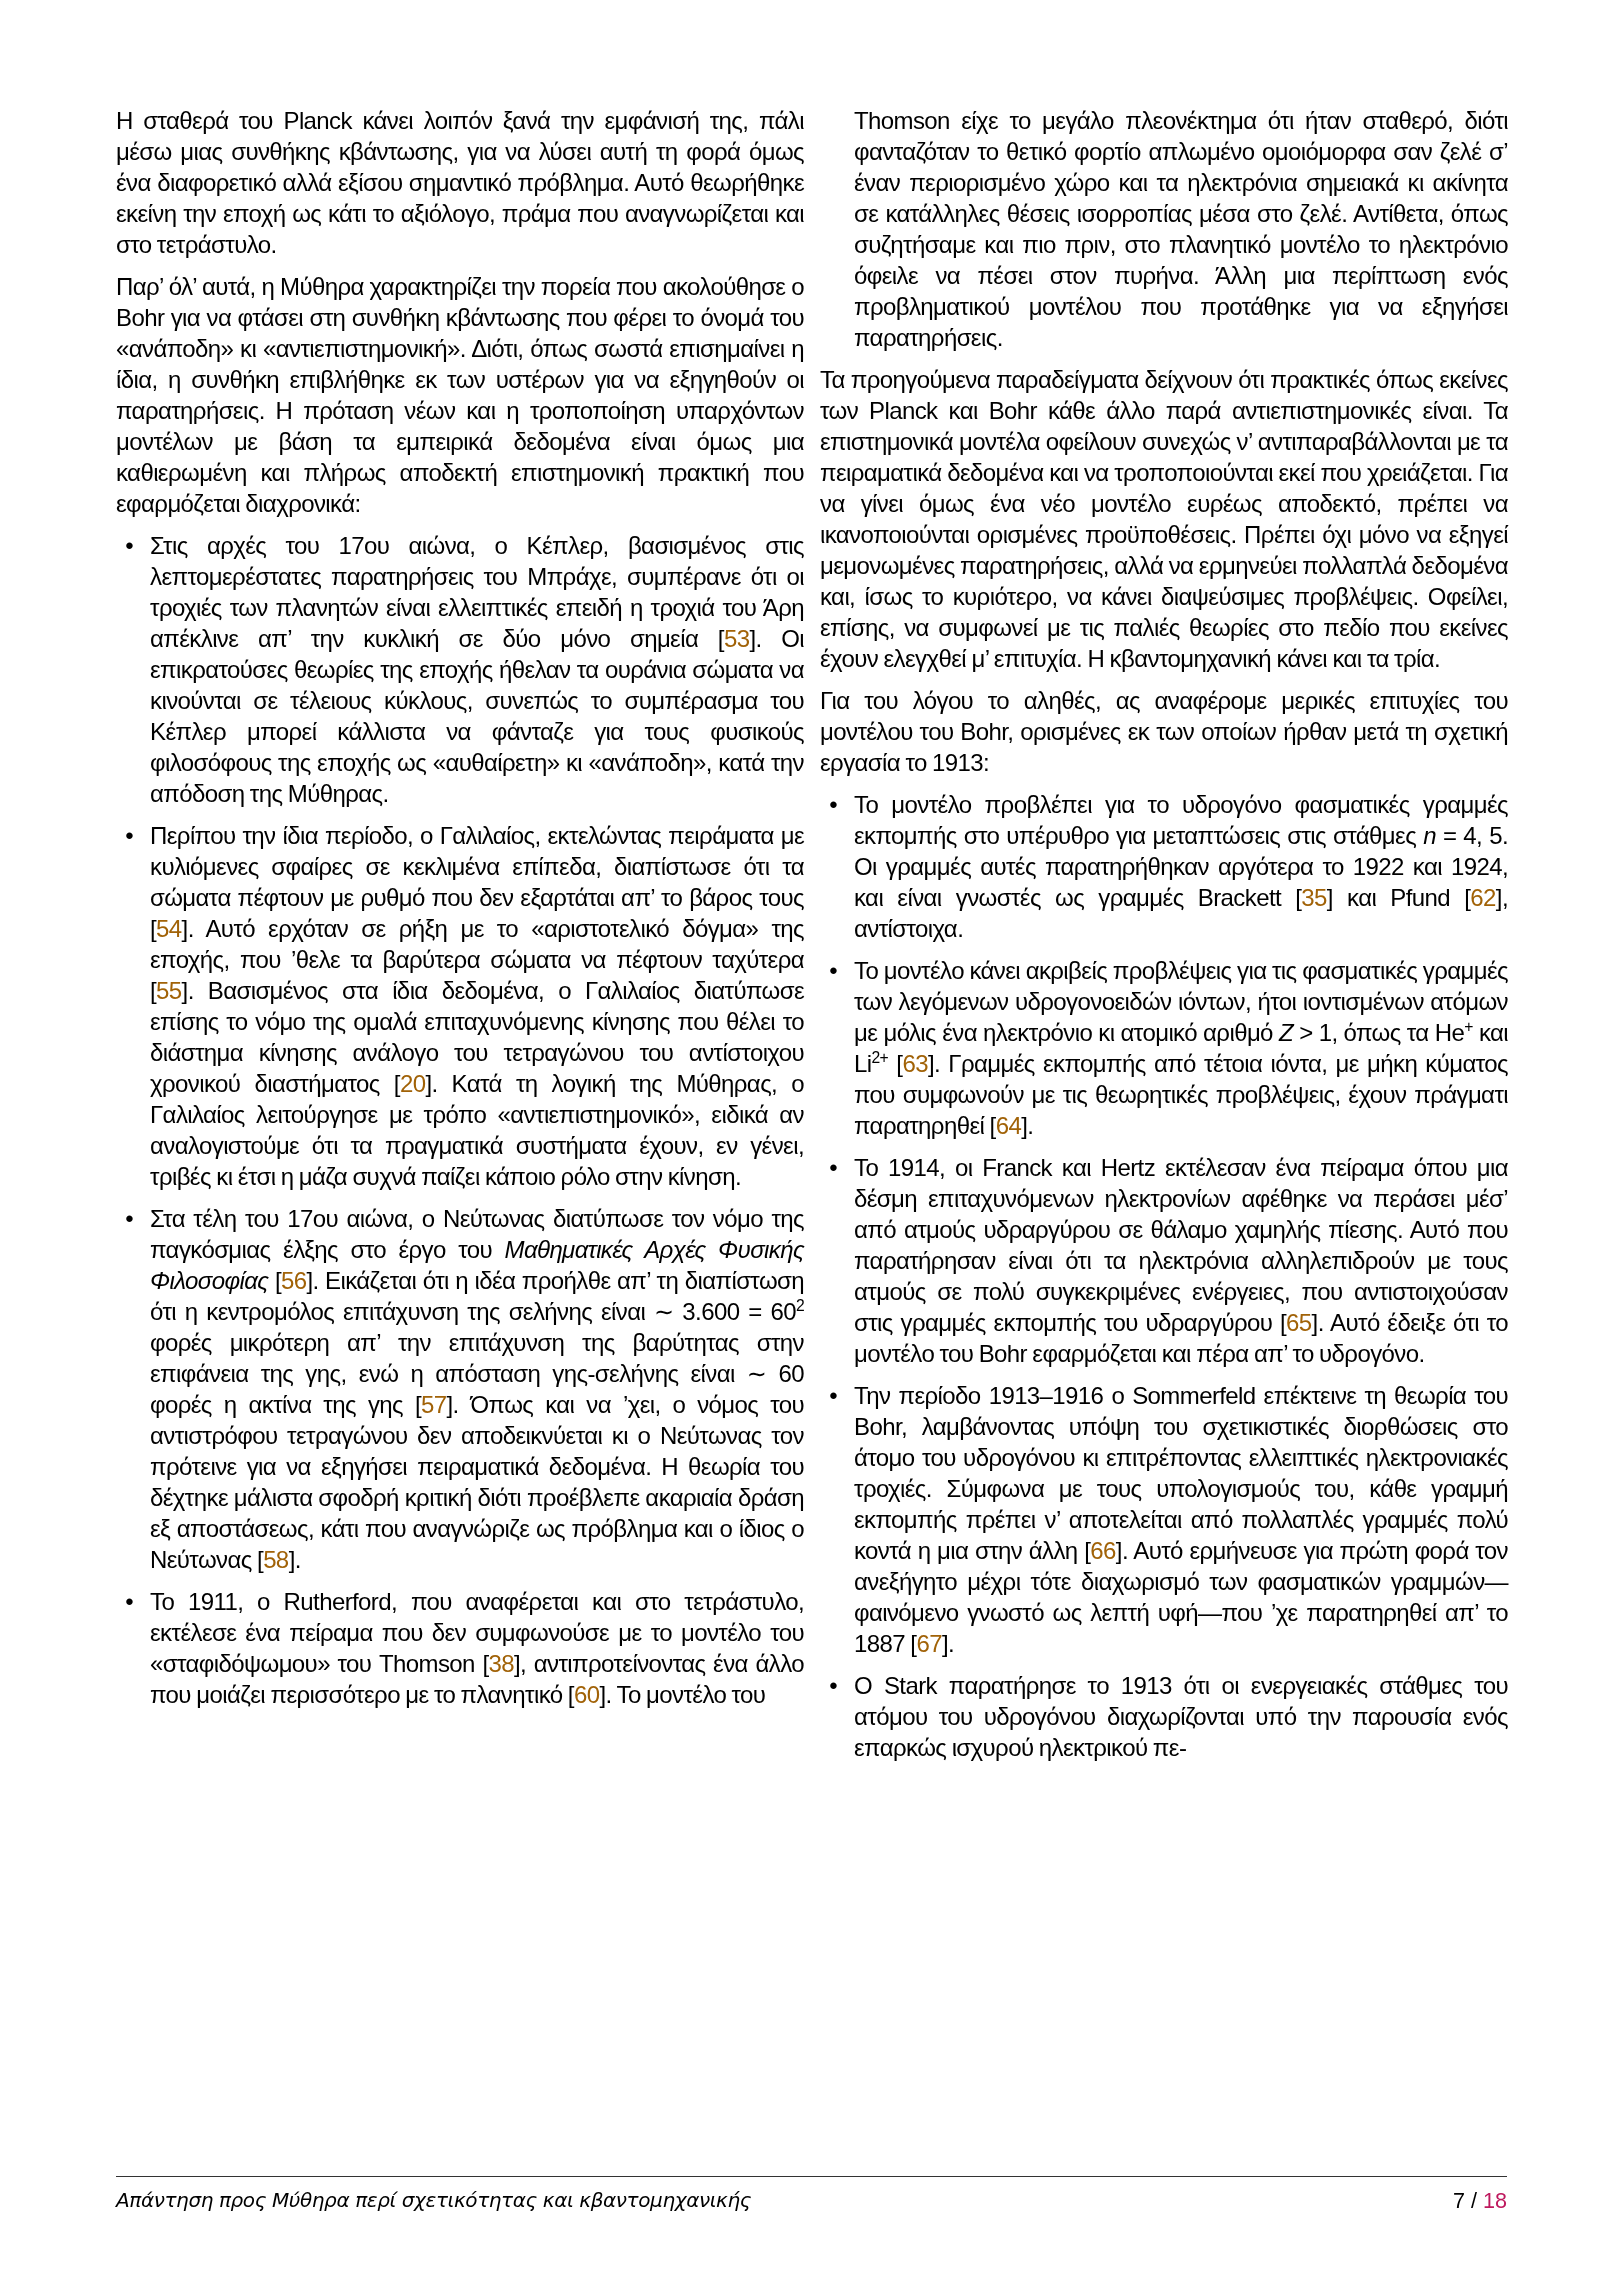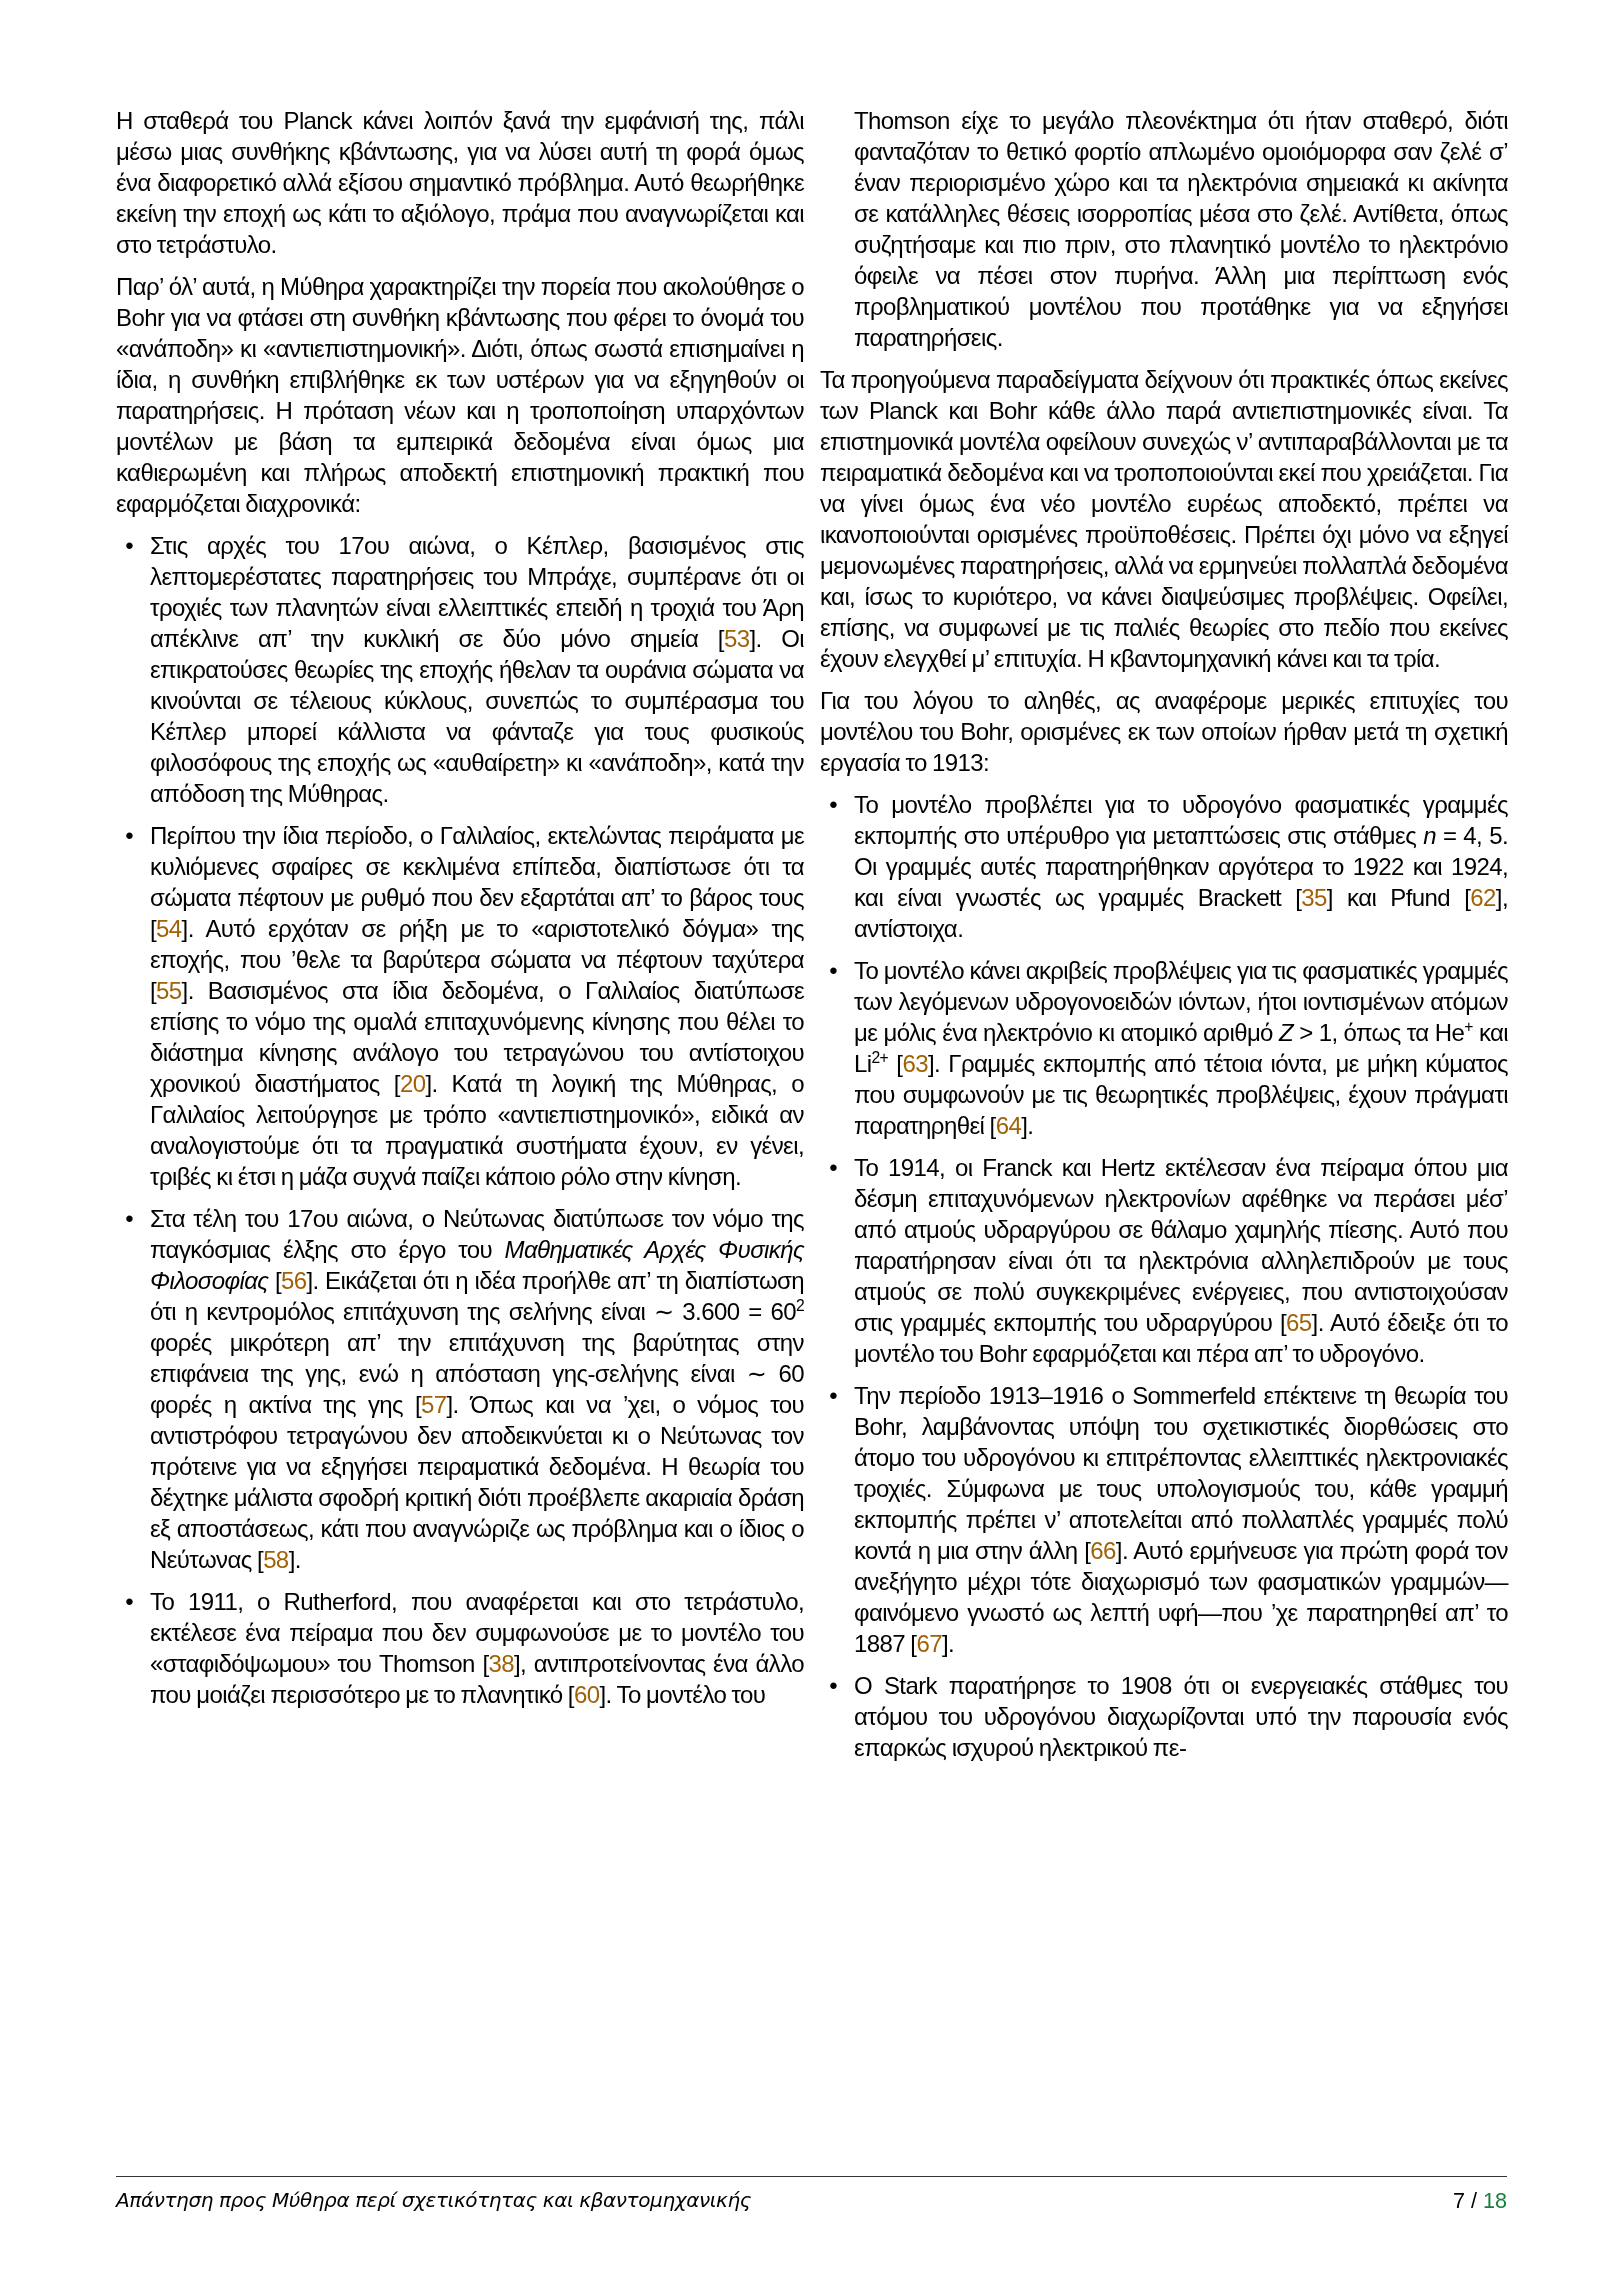--- a/index.html
+++ b/index.html
@@ -18,21 +18,21 @@
   li::before { content: "•"; position: absolute; left: 9.2px; top: 0; }
   .cont { padding-left: 34px; margin-bottom: 11px; }
   .cite { color: #a16207; text-decoration: none; }
   sup { font-size: 15.7px; line-height: 0; vertical-align: 9.2px; }
   i { font-style: italic; }
   .footer-rule { position: absolute; left: 116px; top: 2176px; width: 1391px; height: 1.3px; background: #333; }
   .footer-title { position: absolute; left: 116px; top: 2188px; font-size: 20px; font-style: italic;
                   font-family: "DejaVu Sans", sans-serif; letter-spacing: -0.4px; text-align: right; }
   .footer-page { position: absolute; right: 116px; top: 2188px; font-size: 21.6px;
                  font-family: "Liberation Sans", sans-serif; }
-  .footer-page .total { color: #15803d; }
+  .footer-page .total { color: #be185d; }
 </style>
 </head>
 <body>
 
 <div class="page">
 
   <div class="col left">
     <p>Η σταθερά του Planck κάνει λοιπόν ξανά την εμφάνισή της, πάλι μέσω μιας συνθήκης κβάντωσης, για να λύσει αυτή τη φορά όμως ένα διαφορετικό αλλά εξίσου σημαντικό πρόβλημα. Αυτό θεωρήθηκε εκείνη την εποχή ως κάτι το αξιόλογο, πράμα που αναγνωρίζεται και στο τετράστυλο.</p>
     <p>Παρ’ όλ’ αυτά, η Μύθηρα χαρακτηρίζει την πορεία που ακολούθησε ο Bohr για να φτάσει στη συνθήκη κβάντωσης που φέρει το όνομά του «ανάποδη» κι «αντιεπιστημονική». Διότι, όπως σωστά επισημαίνει η ίδια, η συνθήκη επιβλήθηκε εκ των υστέρων για να εξηγηθούν οι παρατηρήσεις. Η πρόταση νέων και η τροποποίηση υπαρχόντων μοντέλων με βάση τα εμπειρικά δεδομένα είναι όμως μια καθιερωμένη και πλήρως αποδεκτή επιστημονική πρακτική που εφαρμόζεται διαχρονικά:</p>
     <ul>
@@ -45,21 +45,21 @@
 
   <div class="col right">
     <div class="cont">Thomson είχε το μεγάλο πλεονέκτημα ότι ήταν σταθερό, διότι φανταζόταν το θετικό φορτίο απλωμένο ομοιόμορφα σαν ζελέ σ’ έναν περιορισμένο χώρο και τα ηλεκτρόνια σημειακά κι ακίνητα σε κατάλληλες θέσεις ισορροπίας μέσα στο ζελέ. Αντίθετα, όπως συζητήσαμε και πιο πριν, στο πλανητικό μοντέλο το ηλεκτρόνιο όφειλε να πέσει στον πυρήνα. Άλλη μια περίπτωση ενός προβληματικού μοντέλου που προτάθηκε για να εξηγήσει παρατηρήσεις.</div>
     <p>Τα προηγούμενα παραδείγματα δείχνουν ότι πρακτικές όπως εκείνες των Planck και Bohr κάθε άλλο παρά αντιεπιστημονικές είναι. Τα επιστημονικά μοντέλα οφείλουν συνεχώς ν’ αντιπαραβάλλονται με τα πειραματικά δεδομένα και να τροποποιούνται εκεί που χρειάζεται. Για να γίνει όμως ένα νέο μοντέλο ευρέως αποδεκτό, πρέπει να ικανοποιούνται ορισμένες προϋποθέσεις. Πρέπει όχι μόνο να εξηγεί μεμονωμένες παρατηρήσεις, αλλά να ερμηνεύει πολλαπλά δεδομένα και, ίσως το κυριότερο, να κάνει διαψεύσιμες προβλέψεις. Οφείλει, επίσης, να συμφωνεί με τις παλιές θεωρίες στο πεδίο που εκείνες έχουν ελεγχθεί μ’ επιτυχία. Η κβαντομηχανική κάνει και τα τρία.</p>
     <p>Για του λόγου το αληθές, ας αναφέρομε μερικές επιτυχίες του μοντέλου του Bohr, ορισμένες εκ των οποίων ήρθαν μετά τη σχετική εργασία το 1913:</p>
     <ul>
       <li><span>Το μοντέλο προβλέπει για το υδρογόνο φασματικές γραμμές εκπομπής στο υπέρυθρο για μεταπτώσεις στις στάθμες </span><i>n</i><span> = 4, 5. Οι γραμμές αυτές παρατηρήθηκαν αργότερα το 1922 και 1924, και είναι γνωστές ως γραμμές Brackett [</span><a class="cite">35</a><span>] και Pfund [</span><a class="cite">62</a><span>], αντίστοιχα.</span></li>
       <li><span>Το μοντέλο κάνει ακριβείς προβλέψεις για τις φασματικές γραμμές των λεγόμενων υδρογονοειδών ιόντων, ήτοι ιοντισμένων ατόμων με μόλις ένα ηλεκτρόνιο κι ατομικό αριθμό </span><i>Z</i><span> &gt; 1, όπως τα He</span><sup>+</sup><span> και Li</span><sup>2+</sup><span> [</span><a class="cite">63</a><span>]. Γραμμές εκπομπής από τέτοια ιόντα, με μήκη κύματος που συμφωνούν με τις θεωρητικές προβλέψεις, έχουν πράγματι παρατηρηθεί [</span><a class="cite">64</a><span>].</span></li>
       <li><span>Το 1914, οι Franck και Hertz εκτέλεσαν ένα πείραμα όπου μια δέσμη επιταχυνόμενων ηλεκτρονίων αφέθηκε να περάσει μέσ’ από ατμούς υδραργύρου σε θάλαμο χαμηλής πίεσης. Αυτό που παρατήρησαν είναι ότι τα ηλεκτρόνια αλληλεπιδρούν με τους ατμούς σε πολύ συγκεκριμένες ενέργειες, που αντιστοιχούσαν στις γραμμές εκπομπής του υδραργύρου [</span><a class="cite">65</a><span>]. Αυτό έδειξε ότι το μοντέλο του Bohr εφαρμόζεται και πέρα απ’ το υδρογόνο.</span></li>
       <li><span>Την περίοδο 1913–1916 ο Sommerfeld επέκτεινε τη θεωρία του Bohr, λαμβάνοντας υπόψη του σχετικιστικές διορθώσεις στο άτομο του υδρογόνου κι επιτρέποντας ελλειπτικές ηλεκτρονιακές τροχιές. Σύμφωνα με τους υπολογισμούς του, κάθε γραμμή εκπομπής πρέπει ν’ αποτελείται από πολλαπλές γραμμές πολύ κοντά η μια στην άλλη [</span><a class="cite">66</a><span>]. Αυτό ερμήνευσε για πρώτη φορά τον ανεξήγητο μέχρι τότε διαχωρισμό των φασματικών γραμμών—φαινόμενο γνωστό ως λεπτή υφή—που ’χε παρατηρηθεί απ’ το 1887 [</span><a class="cite">67</a><span>].</span></li>
-      <li style="margin-bottom:0"><span>Ο Stark παρατήρησε το 1908 ότι οι ενεργειακές στάθμες του ατόμου του υδρογόνου διαχωρίζονται υπό την παρουσία ενός επαρκώς ισχυρού ηλεκτρικού πε-</span></li>
+      <li style="margin-bottom:0"><span>Ο Stark παρατήρησε το 1913 ότι οι ενεργειακές στάθμες του ατόμου του υδρογόνου διαχωρίζονται υπό την παρουσία ενός επαρκώς ισχυρού ηλεκτρικού πε-</span></li>
     </ul>
   </div>
 
   <div class="footer-rule"></div>
   <div class="footer-title">Απάντηση προς Μύθηρα περί σχετικότητας και κβαντομηχανικής</div>
   <div class="footer-page"><span>7</span><span> / </span><a class="total">18</a></div>
 
 </div>
 
 

